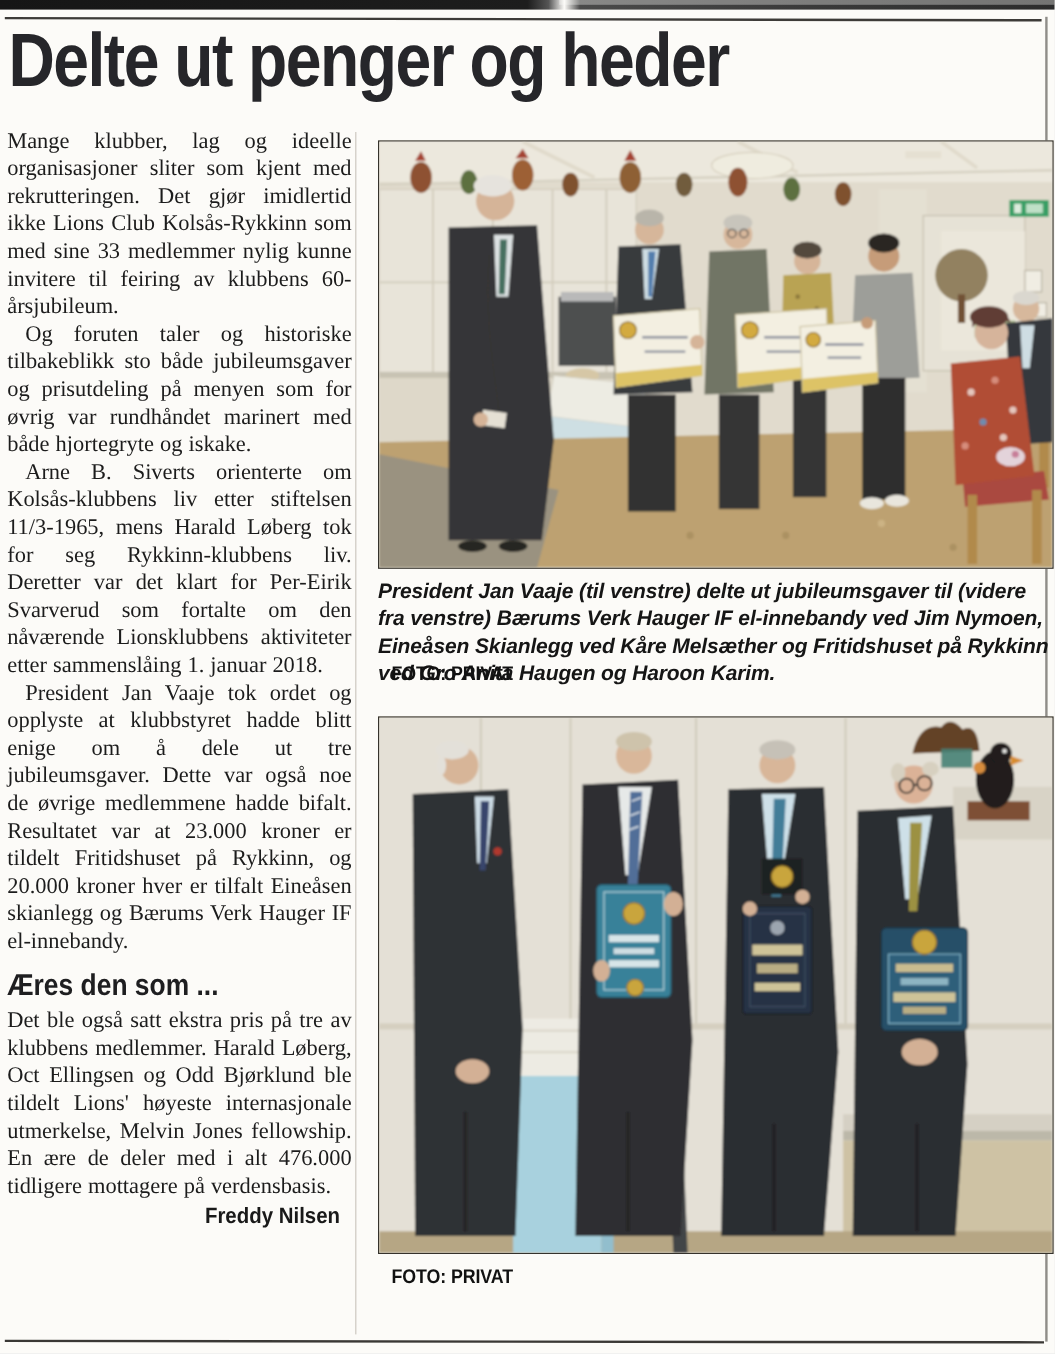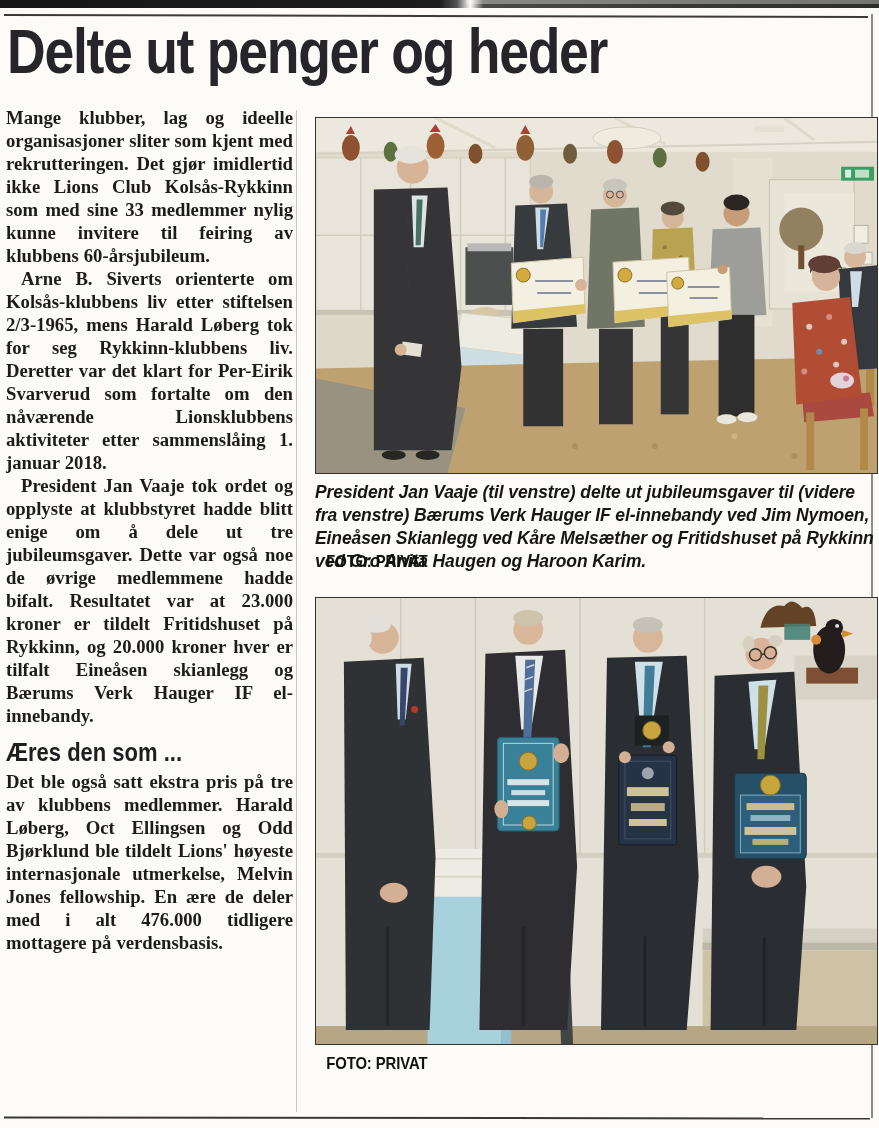--- a/index.html
+++ b/index.html
@@ -14,21 +14,21 @@
   .rule-bottom{position:absolute;top:1117px;left:4px;width:866px;height:2px;background:#3a3835;transform:rotate(.08deg);}
   .rule-right{position:absolute;top:14px;left:871px;width:1.5px;height:1104px;background:#8f8d89;}
   .col-divider{position:absolute;top:110px;left:296px;width:1px;height:1002px;background:#ccc8c0;}
 
   .headline{position:absolute;top:20px;left:7px;margin:0;font-family:"Liberation Sans",sans-serif;
     font-weight:bold;font-size:63px;line-height:1;color:#26262a;letter-spacing:-1.5px;
     transform:scaleX(.85);transform-origin:left top;white-space:nowrap;}
 
   .left-col{position:absolute;left:6px;top:106px;width:287px;}
   .left-col p{margin:0;text-align:justify;font-size:18.7px;line-height:23px;
-    hyphens:auto;-webkit-hyphens:auto;word-spacing:.02em;font-weight:bold;}
+    hyphens:auto;-webkit-hyphens:auto;word-spacing:.02em;}
   .left-col p + p{text-indent:15px;}
   .subhead{margin:13px 0 5px 0;font-family:"Liberation Sans",sans-serif;font-weight:bold;
     font-size:25px;line-height:1;color:#1e1e20;transform:scaleX(.88);transform-origin:left;white-space:nowrap;}
   .subhead + p{text-indent:0;}
   .byline{margin-top:2px;text-align:right;padding-right:10px;}
   .byline span{display:inline-block;font-family:"Liberation Sans",sans-serif;font-weight:bold;
     font-size:18.5px;transform:scaleX(.92);transform-origin:right;color:#191919;}
 
   .right-col{position:absolute;left:303px;top:105px;width:563px;}
   figure{margin:12px;position:absolute;left:0;width:563px;}
@@ -51,24 +51,26 @@
   <div class="scan-top"></div>
   <div class="rule-top"></div>
   <div class="rule-right"></div>
   <div class="rule-bottom"></div>
   <div class="col-divider"></div>
 
   <h1 class="headline">Delte ut penger og heder</h1>
 
   <div class="left-col">
     <p>Mange klubber, lag og ideelle organisasjoner sliter som kjent med rekrutteringen. Det gjør imidlertid ikke Lions Club Kolsås-Rykkinn som med sine 33 medlemmer nylig kunne invitere til feiring av klubbens 60-årsjubileum.</p>
-    <p>Arne B. Siverts orienterte om Kolsås-klubbens liv etter stiftelsen 2/3-1965, mens Harald Løberg tok for seg Rykkinn-klubbens liv. Deretter var det klart for Per-Eirik Svarverud som fortalte om den nåværende Lionsklubbens aktiviteter etter sammenslåing 1. januar 2018.</p>
+    <p>Og foruten taler og historiske tilbakeblikk sto både jubileumsgaver og prisutdeling på menyen som for øvrig var rundhåndet marinert med både hjortegryte og iskake.</p>
+    <p>Arne B. Siverts orienterte om Kolsås-klubbens liv etter stiftelsen 11/3-1965, mens Harald Løberg tok for seg Rykkinn-klubbens liv. Deretter var det klart for Per-Eirik Svarverud som fortalte om den nåværende Lionsklubbens aktiviteter etter sammenslåing 1. januar 2018.</p>
     <p>President Jan Vaaje tok ordet og opplyste at klubbstyret hadde blitt enige om å dele ut tre jubileumsgaver. Dette var også noe de øvrige medlemmene hadde bifalt. Resultatet var at 23.000 kroner er tildelt Fritidshuset på Rykkinn, og 20.000 kroner hver er tilfalt Eineåsen skianlegg og Bærums Verk Hauger IF el-innebandy.</p>
     <h2 class="subhead">Æres den som ...</h2>
     <p>Det ble også satt ekstra pris på tre av klubbens medlemmer. Harald Løberg, Oct Ellingsen og Odd Bjørklund ble tildelt Lions' høyeste internasjonale utmerkelse, Melvin Jones fellowship. En ære de deler med i alt 476.000 tidligere mottagere på verdensbasis.</p>
+    <div class="byline"><span>Freddy Nilsen</span></div>
   </div>
 
   <div class="right-col">
 
     <figure class="fig1">
       <div class="photo ph1">
         <svg viewBox="0 0 563 357" preserveAspectRatio="none">
           <defs>
               <filter id="soft1" x="-5%" y="-5%" width="110%" height="110%">
                 <feGaussianBlur stdDeviation="0.7"></feGaussianBlur>

